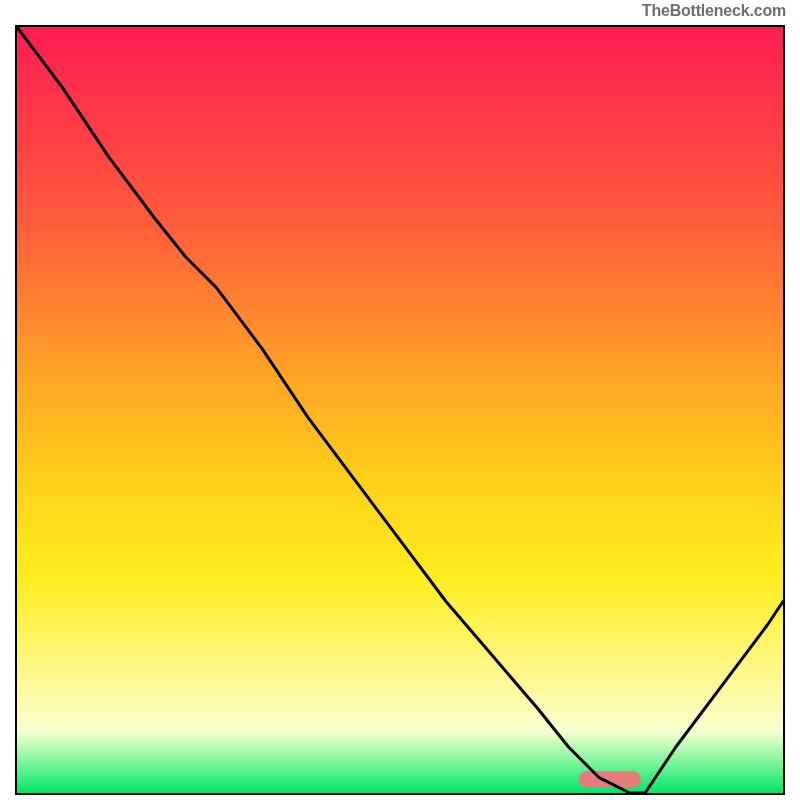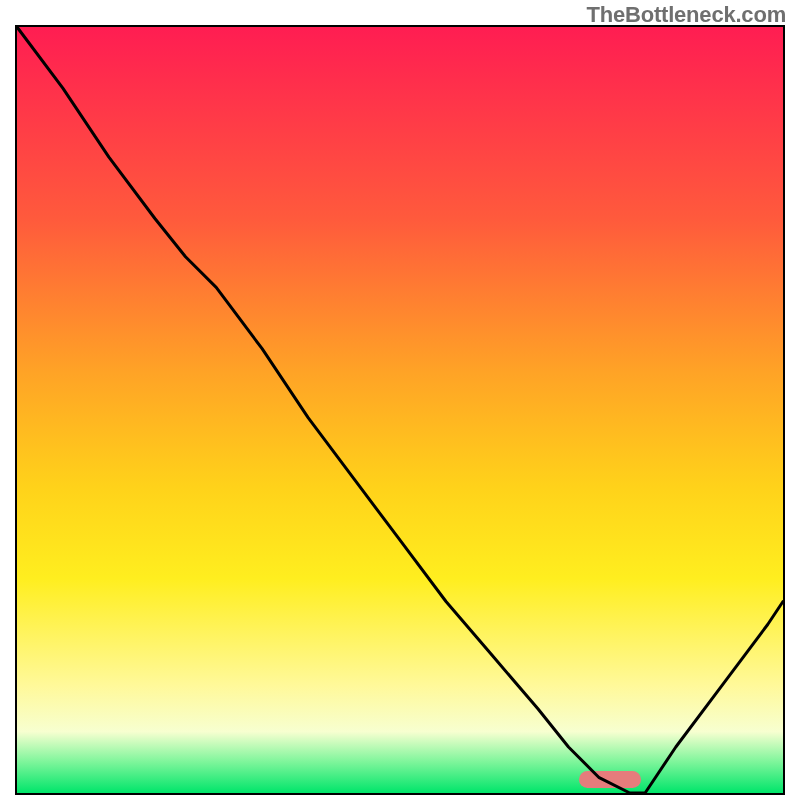--- a/index.html
+++ b/index.html
@@ -40,21 +40,21 @@
   svg.curve {
     position: absolute;
     left: 0; top: 0;
     width: 100%; height: 100%;
     overflow: visible;
   }
   .watermark {
     position: absolute;
     top: 2px;
     right: 14px;
-    font-size: 22px;
+    font-size: 16px;
     font-weight: 600;
     color: #6f6f6f;
     letter-spacing: -0.2px;
     text-align: right;
   }
   .marker {
     position: absolute;
     width: 62px;
     height: 17px;
     background: #e67c7c;

